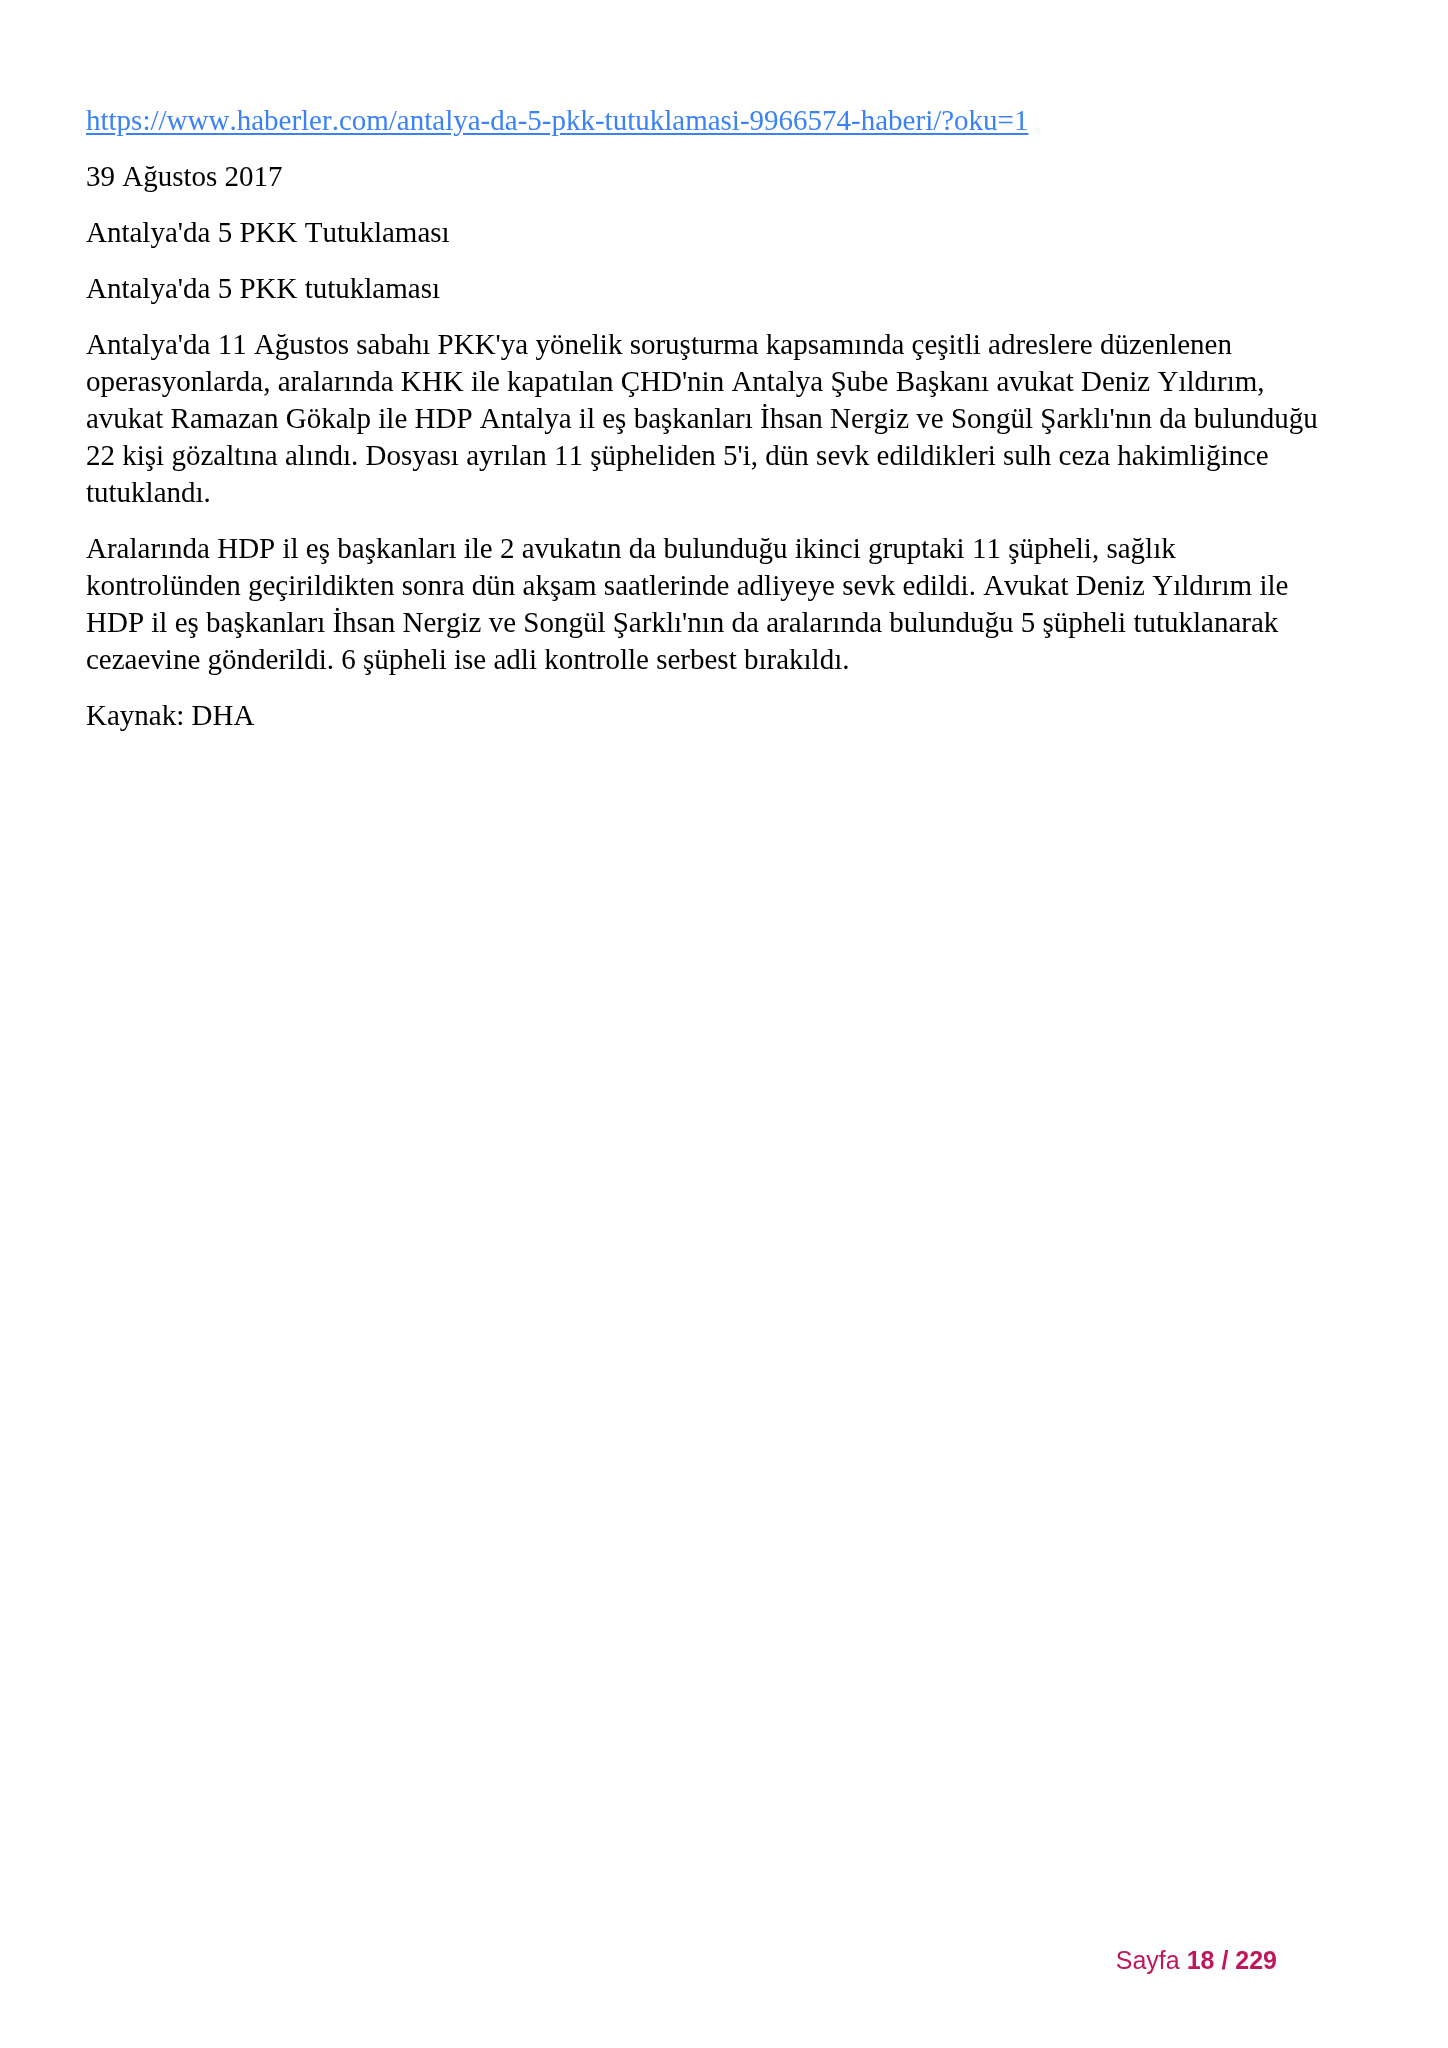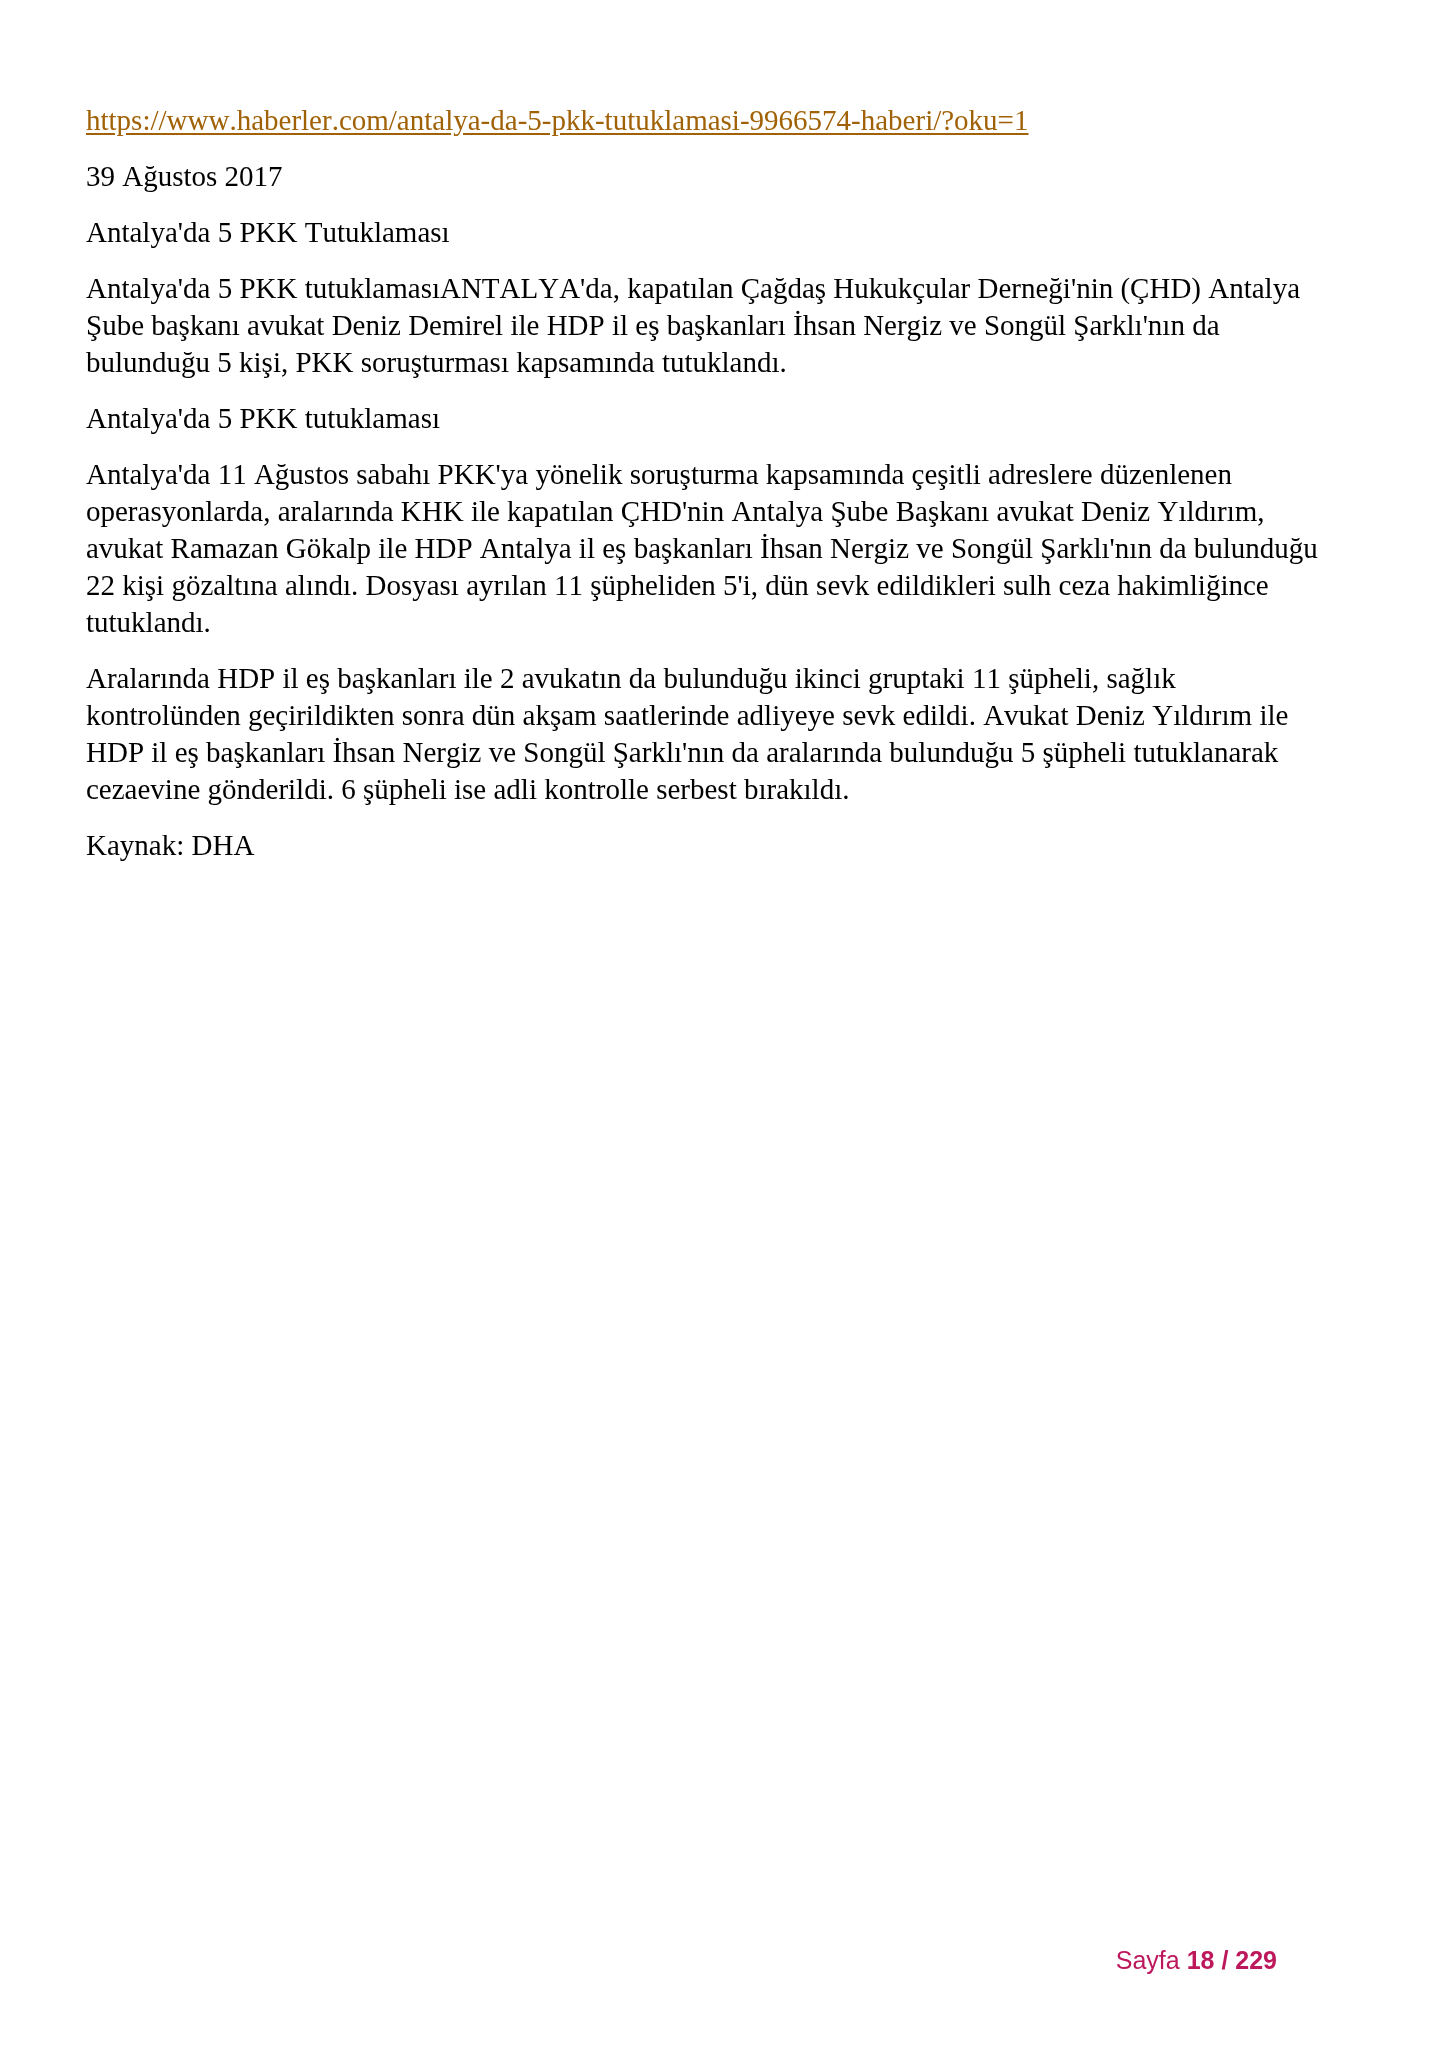--- a/index.html
+++ b/index.html
@@ -24,21 +24,21 @@
     line-height: 37px;
     color: #000000;
     font-kerning: none;
     text-rendering: optimizeSpeed;
   }
   p.para {
     margin: 0 0 19px 0;
     padding: 0;
   }
   a.doc-link {
-    color: #a16207;
+    color: #3b82f6;
     text-decoration: underline;
     text-underline-offset: 3px;
   }
   .footer {
     position: absolute;
     top: 1945px;
     right: 171px;
     font-family: "Liberation Sans", sans-serif;
     font-size: 25px;
     line-height: 30px;
@@ -51,21 +51,20 @@
   }
 </style>
 </head>
 <body>
 
 <div class="page">
   <div class="content">
     <p class="para"><a class="doc-link" href="#">https://www.haberler.com/antalya-da-5-pkk-tutuklamasi-9966574-haberi/?oku=1</a></p>
     <p class="para">39 Ağustos 2017</p>
     <p class="para">Antalya'da 5 PKK Tutuklaması</p>
-    <p class="para">Antalya'da 5 PKK tutuklamasıANTALYA'da, kapatılan Çağdaş Hukukçular Derneği'nin (ÇHD) Antalya Şube başkanı avukat Deniz Demirel ile HDP il eş başkanları İhsan Nergiz ve Songül Şarklı'nın da bulunduğu 5 kişi, PKK soruşturması kapsamında tutuklandı.</p>
     <p class="para">Antalya'da 5 PKK tutuklaması</p>
     <p class="para">Antalya'da 11 Ağustos sabahı PKK'ya yönelik soruşturma kapsamında çeşitli adreslere düzenlenen operasyonlarda, aralarında KHK ile kapatılan ÇHD'nin Antalya Şube Başkanı avukat Deniz Yıldırım, avukat Ramazan Gökalp ile HDP Antalya il eş başkanları İhsan Nergiz ve Songül Şarklı'nın da bulunduğu 22 kişi gözaltına alındı. Dosyası ayrılan 11 şüpheliden 5'i, dün sevk edildikleri sulh ceza hakimliğince tutuklandı.</p>
     <p class="para">Aralarında HDP il eş başkanları ile 2 avukatın da bulunduğu ikinci gruptaki 11 şüpheli, sağlık kontrolünden geçirildikten sonra dün akşam saatlerinde adliyeye sevk edildi. Avukat Deniz Yıldırım ile HDP il eş başkanları İhsan Nergiz ve Songül Şarklı'nın da aralarında bulunduğu 5 şüpheli tutuklanarak cezaevine gönderildi. 6 şüpheli ise adli kontrolle serbest bırakıldı.</p>
     <p class="para">Kaynak: DHA</p>
   </div>
 
   <div class="footer"><span>Sayfa</span><span class="bold">18 / 229</span></div>
 </div>
 
 </body></html>

